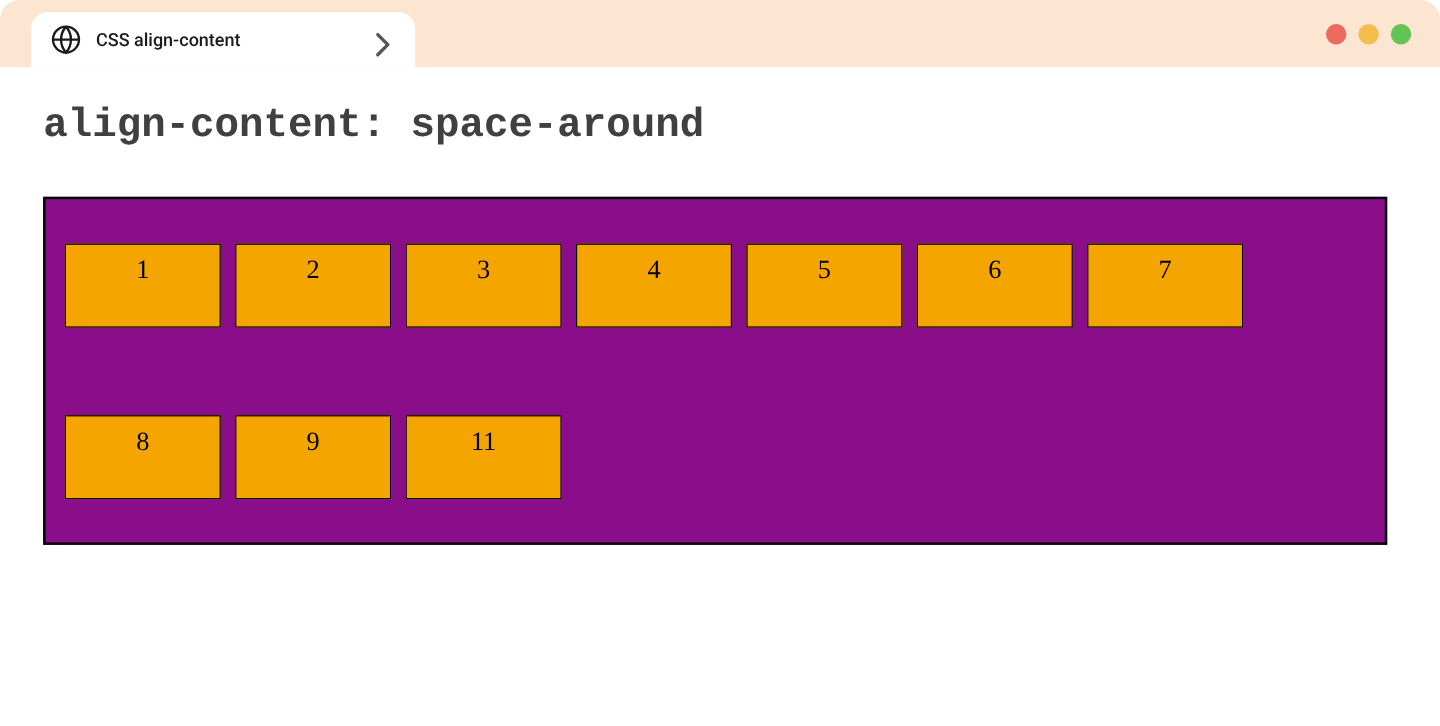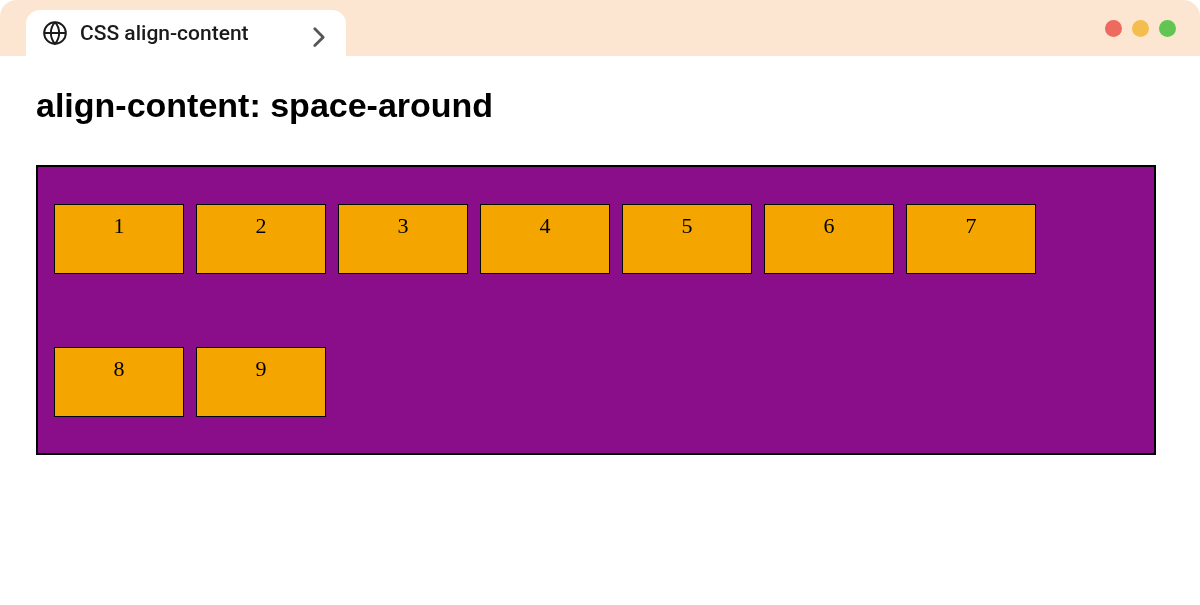--- a/index.html
+++ b/index.html
@@ -33,21 +33,21 @@
       padding: 0 20px 0 16px;
       gap: 12px;
       min-width: 320px;
     }
     .globe-icon {
       width: 26px;
       height: 26px;
       flex-shrink: 0;
     }
     .tab-title {
-      font-size: 21px;
+      font-size: 15px;
       font-weight: 500;
       color: #1a1a1a;
       flex: 1;
     }
     .chevron-icon {
       width: 14px;
       height: 14px;
       flex-shrink: 0;
     }
     .window-controls {
@@ -62,24 +62,24 @@
       border-radius: 50%;
     }
     .dot-red { background: #ec6a5e; }
     .dot-yellow { background: #f4be4f; }
     .dot-green { background: #61c554; }
 
     .content {
       padding: 30px 36px;
     }
     .page-heading {
-      font-family: Liberation Sans, sans-serif;
+      font-family: Liberation Mono, monospace;
       font-size: 34px;
       font-weight: 700;
-      color: #000000;
+      color: #404040;
       margin-bottom: 40px;
     }
     .flex-container {
       width: 1120px;
       height: 290px;
       background: #8a0e8a;
       border: 2px solid #000;
       display: flex;
       flex-wrap: wrap;
       align-content: space-around;
@@ -130,14 +130,15 @@
   <div class="flex-container">
     <div class="flex-item">1</div>
     <div class="flex-item">2</div>
     <div class="flex-item">3</div>
     <div class="flex-item">4</div>
     <div class="flex-item">5</div>
     <div class="flex-item">6</div>
     <div class="flex-item">7</div>
     <div class="flex-item">8</div>
     <div class="flex-item">9</div>
+    <div class="flex-item">11</div>
   </div>
 </div>
 
 </body></html>

